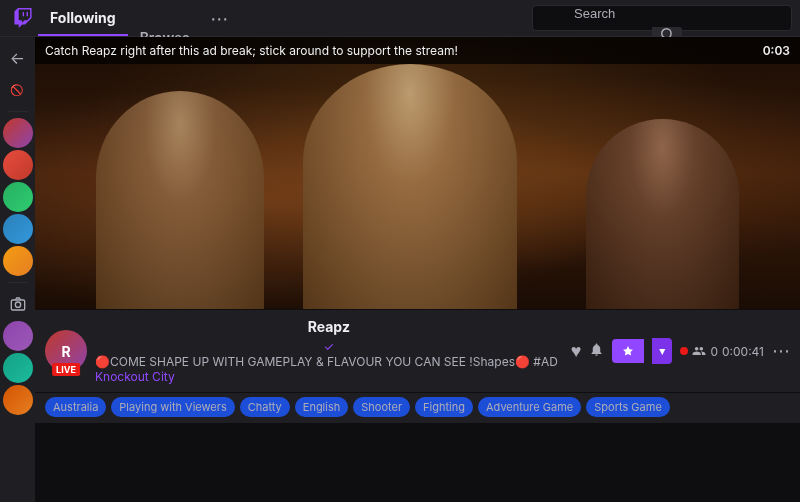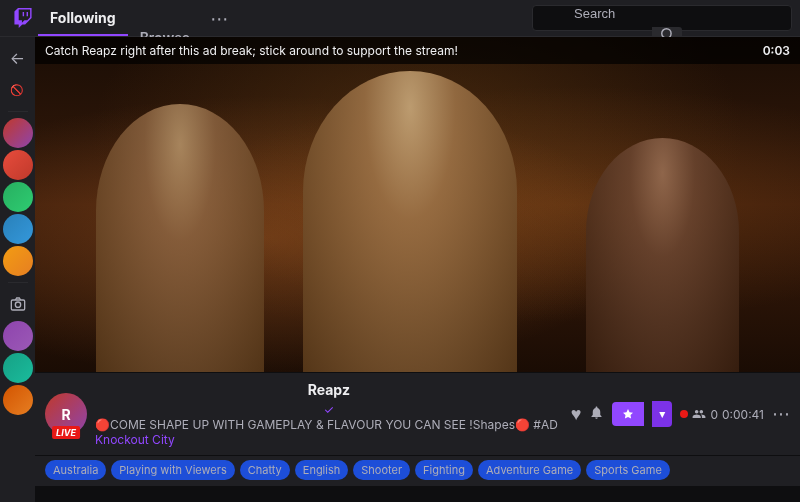--- a/index.html
+++ b/index.html
@@ -167,21 +167,21 @@
       display: flex;
       flex-direction: column;
       overflow: hidden;
     }
 
     
     .video-container {
       position: relative;
       background: #000;
       flex-shrink: 0;
-      height: 335px;
+      height: 272px;
     }
     .video-bg {
       width: 100%;
       height: 100%;
       background: linear-gradient(
         to bottom,
         #1a0a00 0%,
         #2c1205 10%,
         #3d1a08 20%,
         #1c1008 100%
@@ -278,21 +278,20 @@
       position: absolute;
       bottom: -4px;
       left: 50%;
       transform: translateX(-50%);
       background: #e91916;
       color: #fff;
       font-size: 9px;
       font-weight: 700;
       padding: 1px 4px;
       border-radius: 2px;
-      font-style: italic;
     }
     .stream-details {
       flex: 1;
       min-width: 0;
     }
     .streamer-name-row {
       display: flex;
       align-items: center;
       gap: 4px;
       flex-direction: column;

